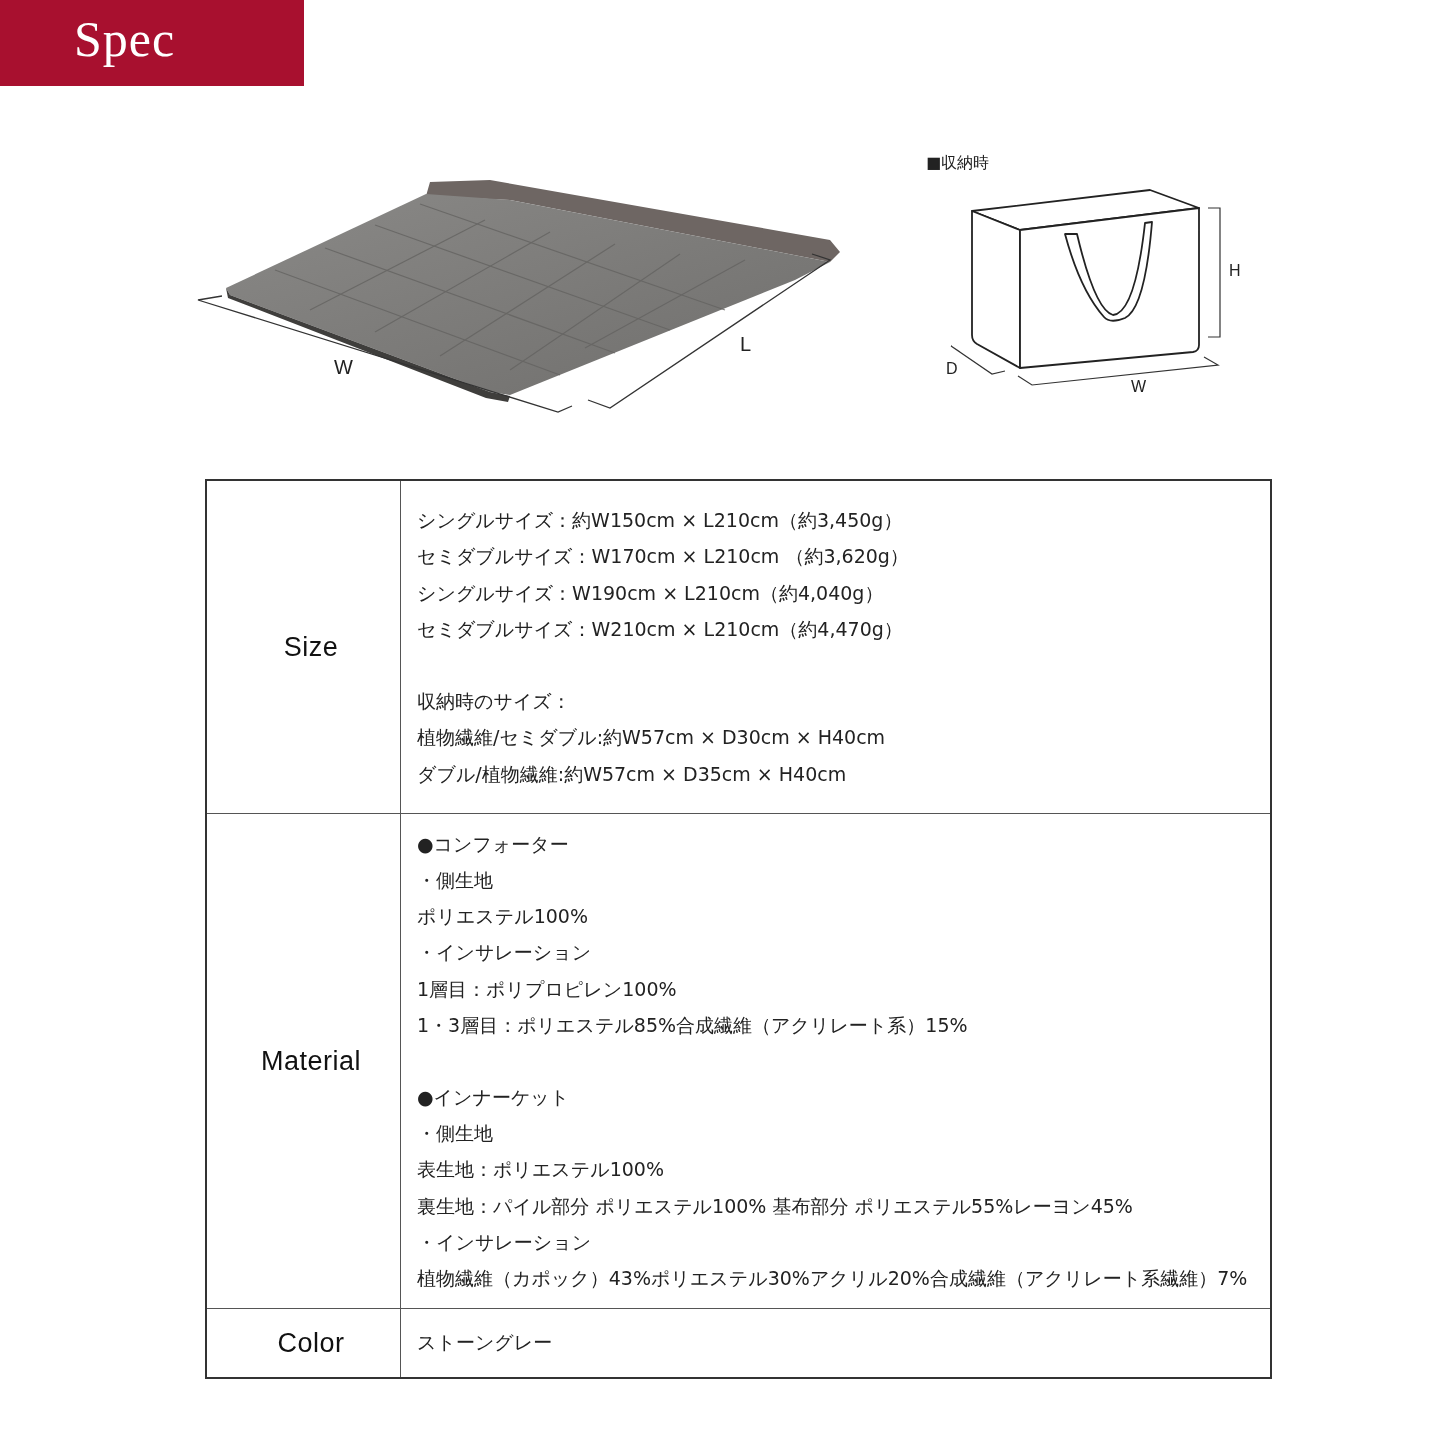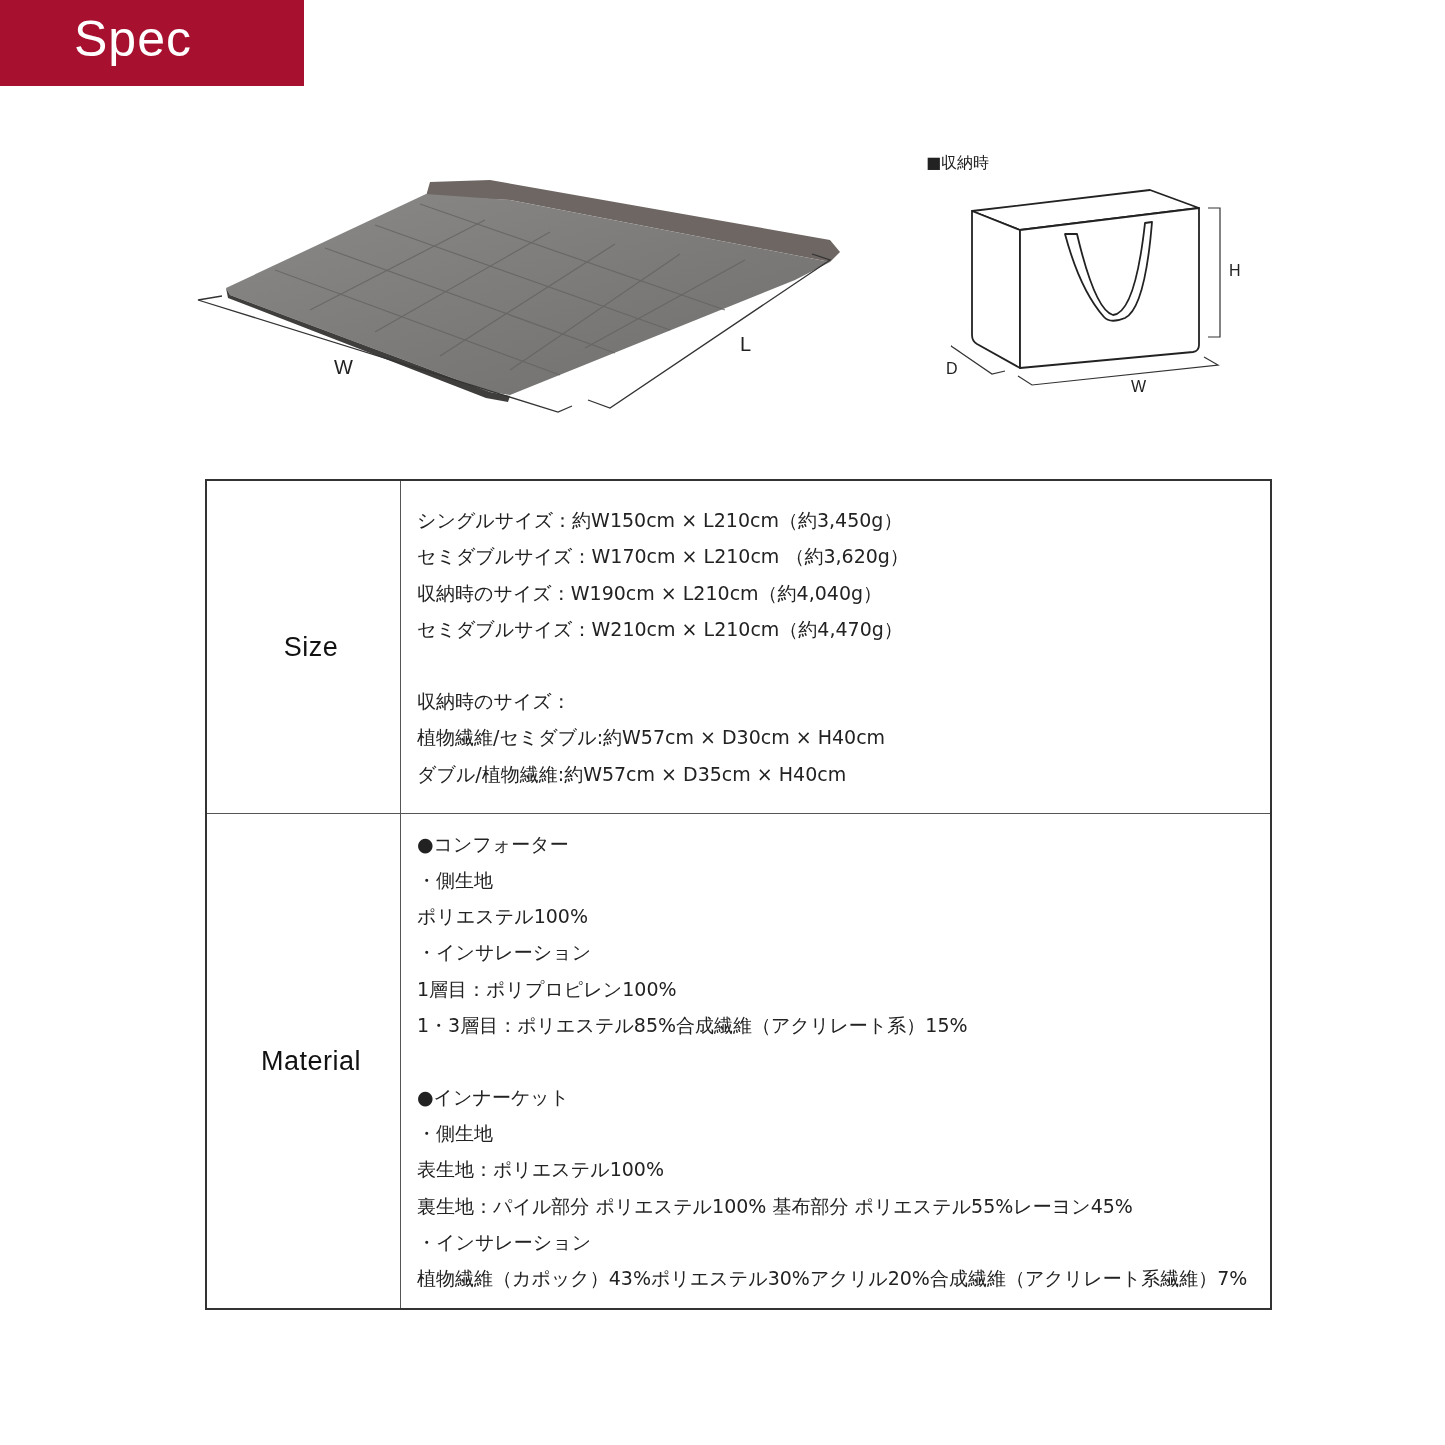--- a/index.html
+++ b/index.html
@@ -1,21 +1,21 @@
 <!DOCTYPE html>
 <html><head>
   <meta charset="utf-8">
   <style>
     html, body { margin: 0; padding: 0; background: #ffffff; }
     body { width: 1445px; height: 1445px; position: relative; overflow: hidden;
            font-family: "DejaVu Sans", sans-serif; color: #222; }
     .spec-banner { position: absolute; left: 0; top: 0; width: 304px; height: 86px;
                    background: #a8102f; }
     .spec-banner span { position: absolute; left: 74px; top: 10px; color: #fff;
-                        font-family: Liberation Sans, sans-serif; font-size: 50px;
+                        font-family: Liberation Serif, serif; font-size: 50px;
                         letter-spacing: 1px; font-weight: 400; }
     .figure { position: absolute; }
     .fig-label { position: absolute; font-family: "Liberation Sans", sans-serif;
                  color: #222; font-size: 20px; }
     .stow-title { position: absolute; left: 926px; top: 153px; font-size: 16px; color: #222; }
     table.spec-table { position: absolute; left: 205px; top: 479px; width: 1067px;
                        border-collapse: collapse; border: 2px solid #333; }
     table.spec-table td { border: 1.5px solid #555; vertical-align: middle; }
     td.label-cell { width: 176px; text-align: center;
                     font-family: "Liberation Sans", sans-serif; font-size: 27px;
@@ -90,21 +90,21 @@
 <div class="fig-label" style="left:946px; top:360px; font-size:16px;">D</div>
 <div class="fig-label" style="left:1131px; top:378px; font-size:16px;">W</div>
 
 <table class="spec-table">
   <tbody>
       <tr class="row-size">
     <td class="label-cell">Size</td>
     <td class="value-cell">
       <div class="line">シングルサイズ：約W150cm × L210cm（約3,450g）</div>
       <div class="line">セミダブルサイズ：W170cm × L210cm （約3,620g）</div>
-      <div class="line">収納時のサイズ：W190cm × L210cm（約4,040g）</div>
+      <div class="line">シングルサイズ：W190cm × L210cm（約4,040g）</div>
       <div class="line">セミダブルサイズ：W210cm × L210cm（約4,470g）</div>
       <div class="blank"></div>
       <div class="line">収納時のサイズ：</div>
       <div class="line">植物繊維/セミダブル:約W57cm × D30cm × H40cm</div>
       <div class="line">ダブル/植物繊維:約W57cm × D35cm × H40cm</div>
     </td>
   </tr>
   <tr class="row-material">
     <td class="label-cell">Material</td>
     <td class="value-cell">
@@ -116,14 +116,18 @@
       <div class="line">1・3層目：ポリエステル85%合成繊維（アクリレート系）15%</div>
       <div class="blank"></div>
       <div class="line">●インナーケット</div>
       <div class="line">・側生地</div>
       <div class="line">表生地：ポリエステル100%</div>
       <div class="line">裏生地：パイル部分 ポリエステル100% 基布部分 ポリエステル55%レーヨン45%</div>
       <div class="line">・インサレーション</div>
       <div class="line">植物繊維（カポック）43%ポリエステル30%アクリル20%合成繊維（アクリレート系繊維）7%</div>
     </td>
   </tr>
+  <tr class="row-color">
+    <td class="label-cell">Color</td>
+    <td class="value-cell">ストーングレー</td>
+  </tr>
 </tbody>
   </table>
 
 </body></html>

